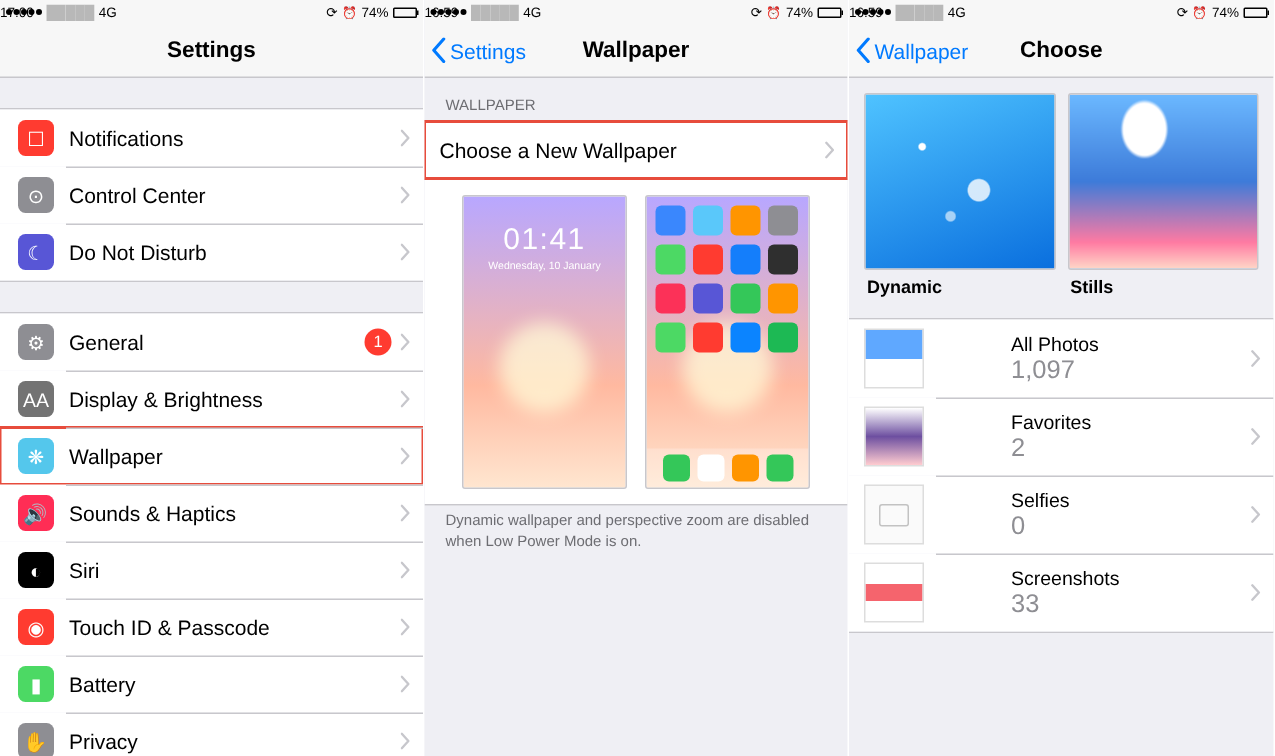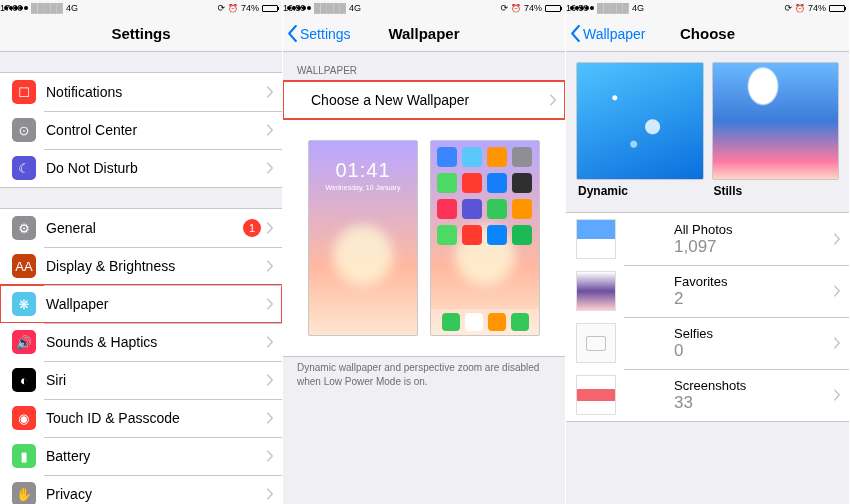--- a/index.html
+++ b/index.html
@@ -37,21 +37,21 @@
   .cell-icon { width: 24px; height: 24px; border-radius: 5px; margin-right: 10px; display:flex; align-items:center; justify-content:center; color:#fff; font-size:13px; flex-shrink:0; }
   .cell-label { font-size: 14px; flex: 1; }
   .cell-right { margin-left: auto; margin-right: 8px; display: flex; align-items: center; gap: 6px; }
   .chevron { color: #c7c7cc; }
   .chevron svg { width: 7px; height: 12px; display: block; }
   .badge { width: 18px; height: 18px; border-radius: 50%; background: #ff3b30; color: #fff; font-size: 11px; display:flex; align-items:center; justify-content:center; }
   .gap { height: 20px; }
   .highlight { outline: 2px solid #e74c3c; outline-offset: -1px; }
 
   
-  .preview-row { display: flex; gap: 12px; justify-content: center; padding: 20px 12px; }
+  .preview-row { display: flex; gap: 12px; justify-content: center; padding: 10px 12px; }
   .preview { width: 110px; height: 196px; border-radius: 2px; border: 1px solid #c8c7cc; background-image: linear-gradient(180deg,#b8a7ff 0%, #ffb9a0 65%, #ffe6d0 100%); position: relative; overflow: hidden; }
   .preview .lock-time { position:absolute; top:18px; left:0; right:0; text-align:center; color:#fff; font-size:20px; font-weight:200; letter-spacing:1px; }
   .preview .lock-date { position:absolute; top:43px; left:0; right:0; text-align:center; color:#fff; font-size:7px; }
   .preview .sun { position:absolute; width:60px; height:60px; border-radius:50%; background:rgba(255,255,220,.7); bottom:50px; left:50%; transform:translateX(-50%); filter:blur(6px); }
   .home-grid { position:absolute; top:6px; left:6px; right:6px; display:grid; grid-template-columns: repeat(4, 1fr); grid-auto-rows: 22px; gap:4px; }
   .app-icon { width:20px; height:20px; border-radius:4px; }
   .dock { position:absolute; bottom:0; left:0; right:0; height:26px; background:rgba(255,255,255,.25); display:flex; justify-content:center; align-items:center; gap:5px; }
   .dock .app-icon { width:18px; height:18px; }
   .footnote { font-size: 10px; color: #6d6d72; padding: 4px 14px; line-height: 1.35; }
 
@@ -153,21 +153,21 @@
           <div class="cell-right">
             <span class="badge">1</span>
             <span class="chevron">
               <svg viewBox="0 0 8 13">
                 <path d="M1 1 L6 6.5 L1 12" stroke="#c7c7cc" stroke-width="1.8" fill="none" stroke-linecap="round" stroke-linejoin="round"></path>
               </svg>
             </span>
           </div>
         </div>
         <div class="cell">
-          <div class="cell-icon" style="background:#c2410c">AA</div>
+          <div class="cell-icon" style="background:#737373">AA</div>
           <div class="cell-label">Display &amp; Brightness</div>
           <div class="cell-right">
             <span class="chevron">
               <svg viewBox="0 0 8 13">
                 <path d="M1 1 L6 6.5 L1 12" stroke="#c7c7cc" stroke-width="1.8" fill="none" stroke-linecap="round" stroke-linejoin="round"></path>
               </svg>
             </span>
           </div>
         </div>
         <div class="cell highlight">
@@ -266,21 +266,21 @@
       <svg viewBox="0 0 11 18">
             <path d="M9 1 L2 9 L9 17" stroke="#007aff" stroke-width="2.2" fill="none" stroke-linecap="round" stroke-linejoin="round"></path>
           </svg>
       <span>Settings</span>
     </div>
     <div class="nav-title">Wallpaper</div>
   </div>
 
   <div class="section-header">WALLPAPER</div>
   <div class="cell-group">
-    <div class="cell highlight" style="padding-left:28px">
+    <div class="cell highlight" style="padding-left:10px">
       <div class="cell-label">Choose a New Wallpaper</div>
       <div class="cell-right">
             <span class="chevron">
               <svg viewBox="0 0 8 13">
                 <path d="M1 1 L6 6.5 L1 12" stroke="#c7c7cc" stroke-width="1.8" fill="none" stroke-linecap="round" stroke-linejoin="round"></path>
               </svg>
             </span>
           </div>
     </div>
   </div>

